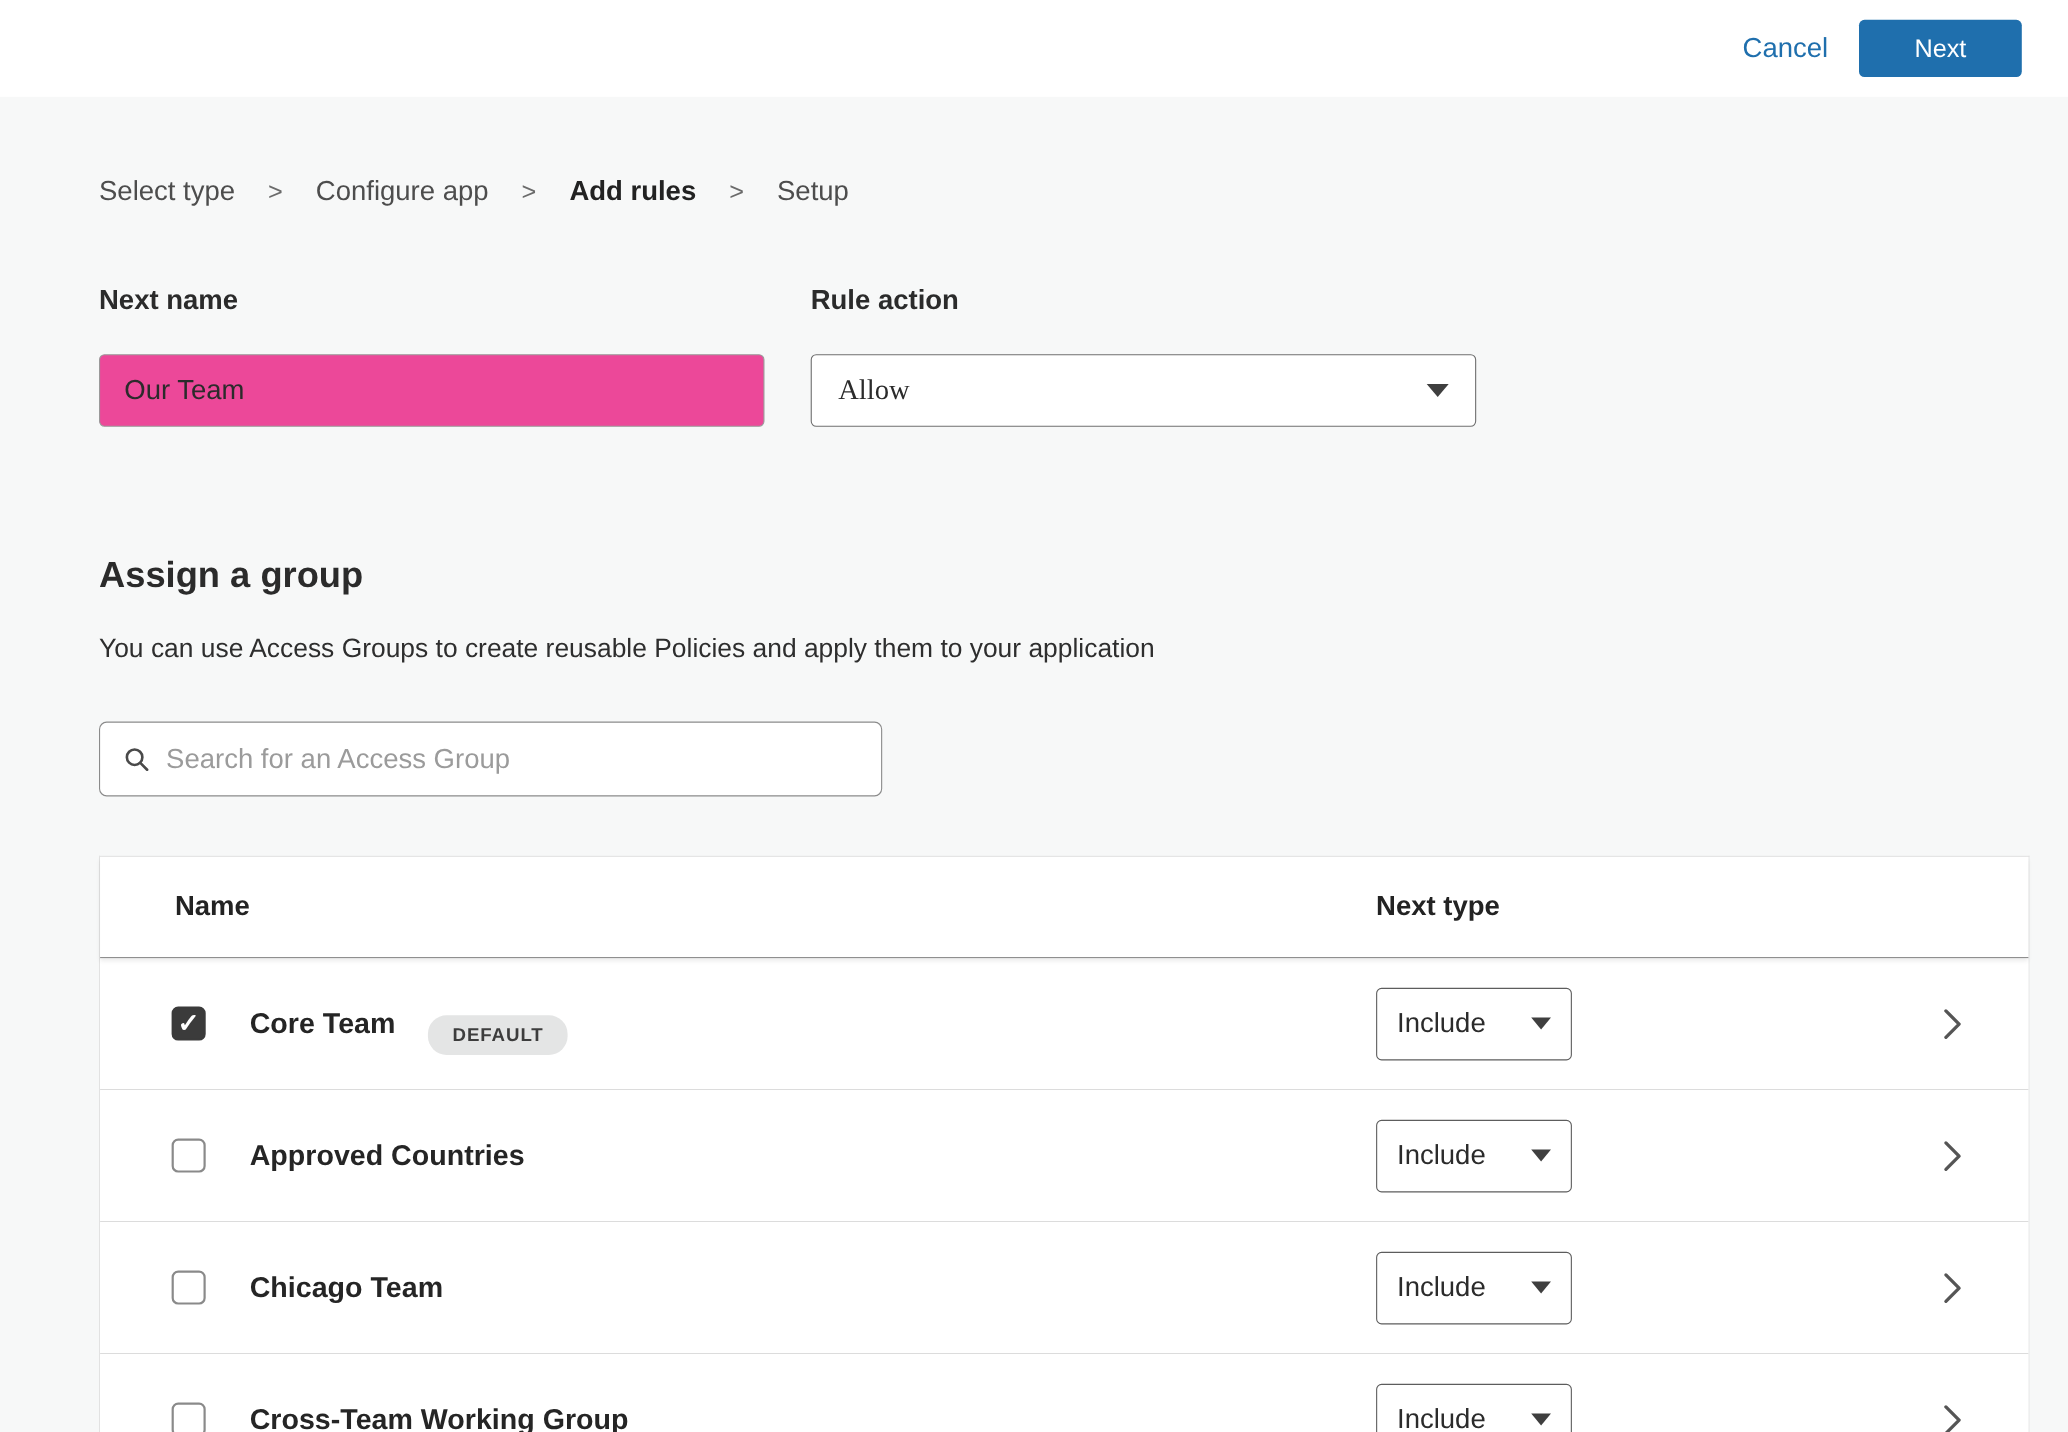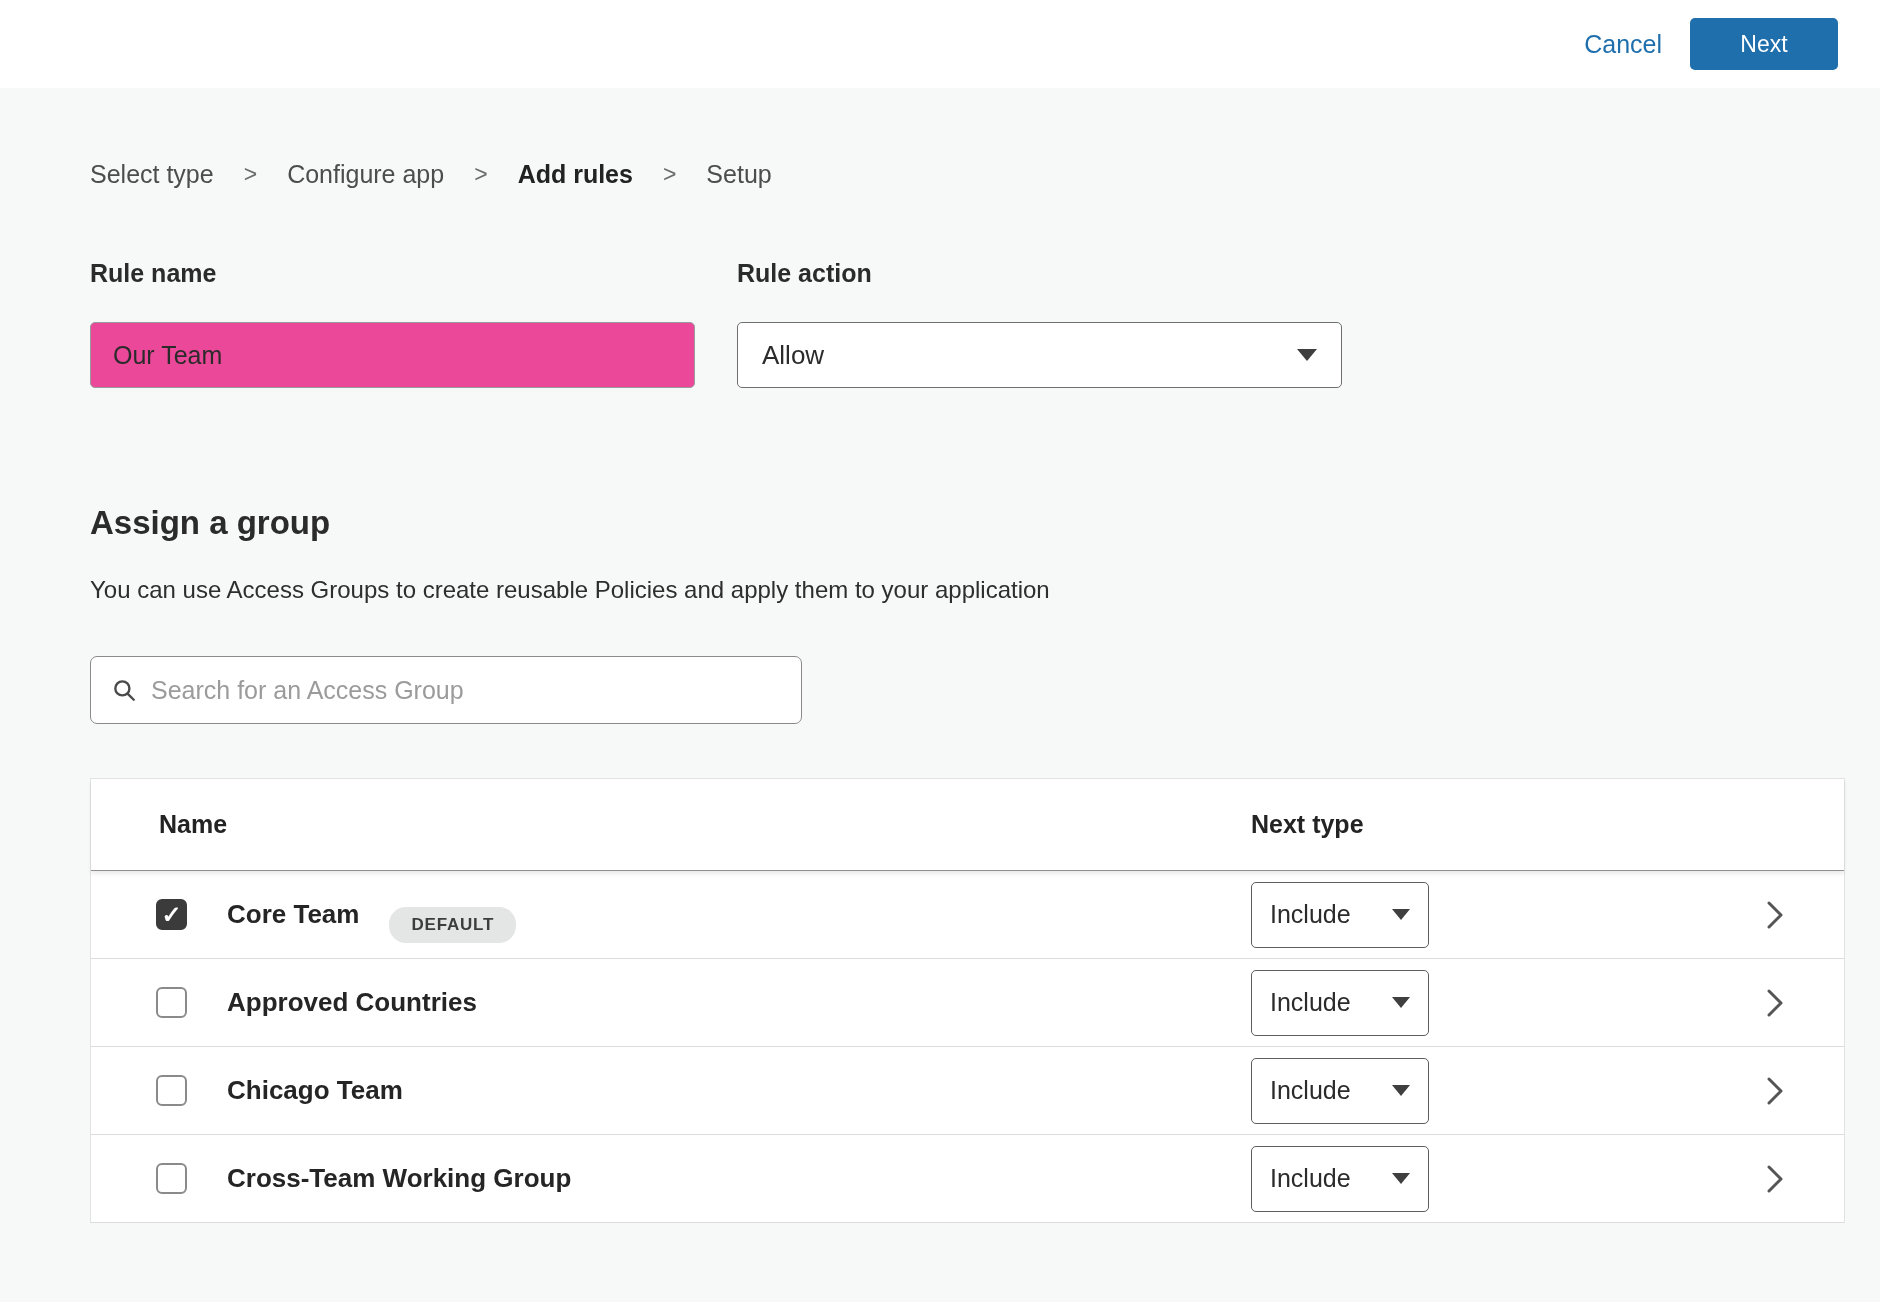--- a/index.html
+++ b/index.html
@@ -94,20 +94,21 @@
     height: 66px;
     border: 1px solid #6f6f6f;
     border-radius: 5px;
     background: #ffffff;
     display: flex;
     align-items: center;
     padding: 0 24px;
     font-size: 26px;
     color: #2b2b2b;
     cursor: pointer;
+    font-family: Liberation Serif, serif;
   }
   .caret {
     margin-left: auto;
     width: 0; height: 0;
     border-left: 10px solid transparent;
     border-right: 10px solid transparent;
     border-top: 12px solid #3f3f3f;
   }
 
   
@@ -172,21 +173,21 @@
   .t-header .col-rule {
     font-size: 25px;
     font-weight: 700;
     color: #232323;
     position: absolute;
     left: 1160px;
   }
   .t-row {
     display: flex;
     align-items: center;
-    height: 88px;
+    height: 120px;
     border-bottom: 1px solid #dcdcdc;
     position: relative;
     background: #ffffff;
   }
   .checkbox {
     width: 31px;
     height: 31px;
     border: 2px solid #8a8a8a;
     border-radius: 6px;
     margin-left: 65px;
@@ -270,21 +271,21 @@
     <span class="crumb-sep">&gt;</span>
     <span class="crumb">Configure app</span>
     <span class="crumb-sep">&gt;</span>
     <span class="crumb active">Add rules</span>
     <span class="crumb-sep">&gt;</span>
     <span class="crumb">Setup</span>
   </div>
 
   <div class="rule-form">
     <div class="field">
-      <div class="field-label">Rule name</div>
+      <div class="field-label">Next name</div>
       <input class="text-input" type="text" value="Our Team" style="">
     </div>
     <div class="field">
       <div class="field-label">Rule action</div>
       <div class="select-box">
         <span>Allow</span>
         <span class="caret"></span>
       </div>
     </div>
   </div>

